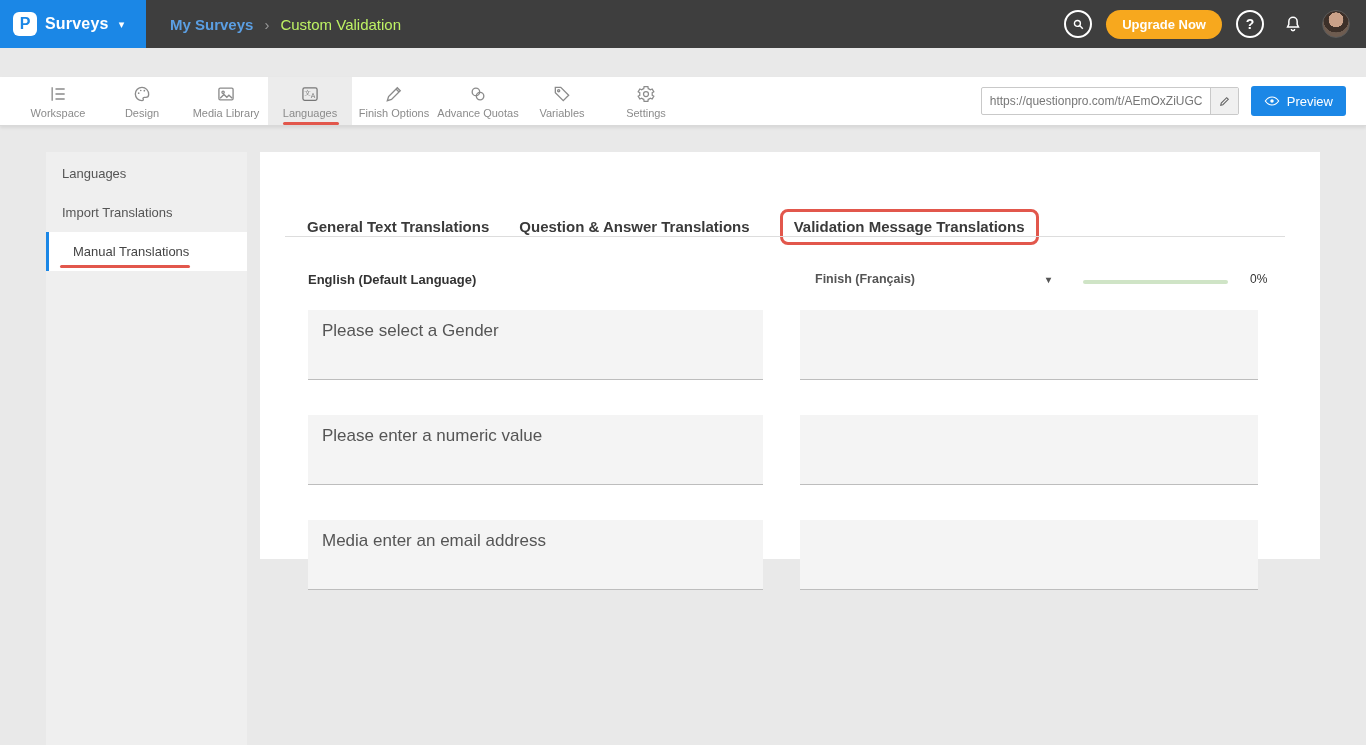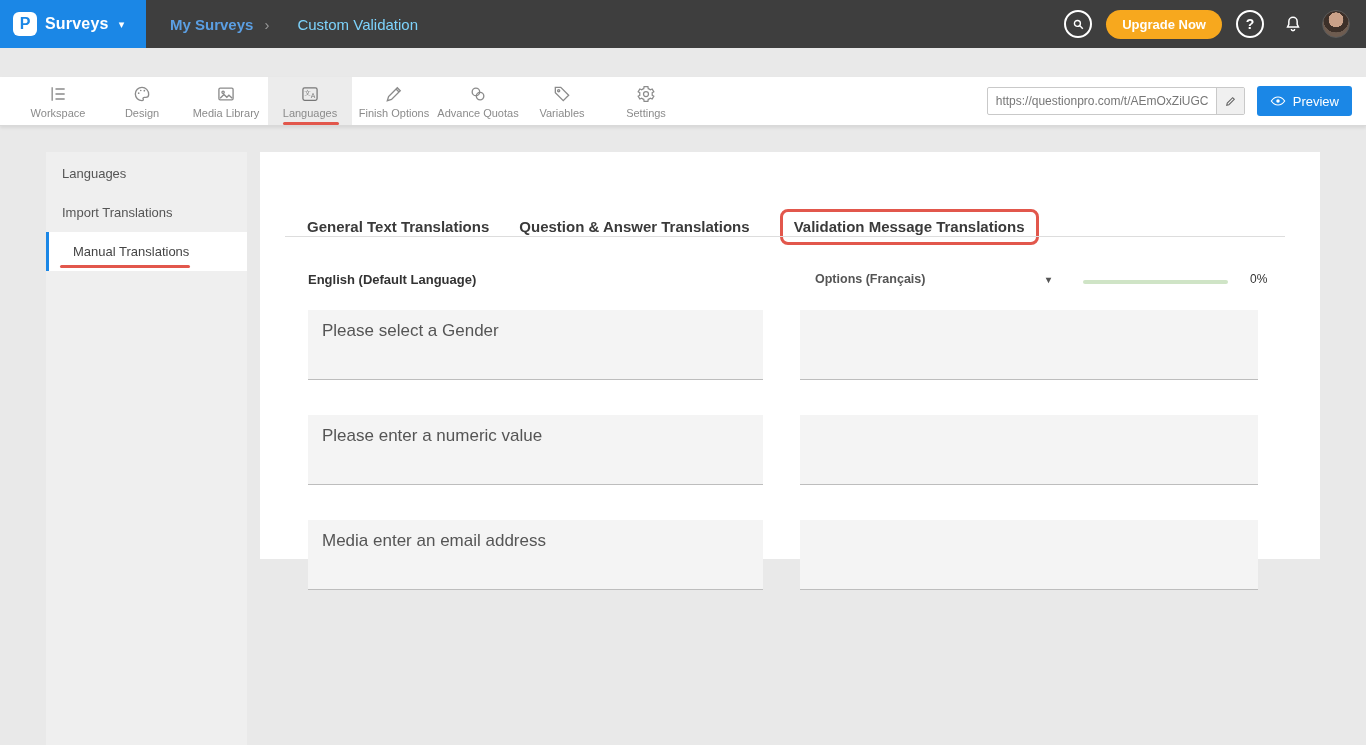--- a/index.html
+++ b/index.html
@@ -8,42 +8,42 @@
 
   
   .topbar { position:absolute; top:0; left:0; right:0; height:48px; background:#3e3e3e; display:flex; align-items:center; }
   .logo-area { width:146px; height:48px; background:#1B87E6; display:flex; align-items:center; gap:8px; padding:0 13px; cursor:pointer; flex:0 0 auto; }
   .logo-mark { width:24px; height:24px; background:#fff; border-radius:6px; color:#1B87E6; font-weight:bold; font-size:16px; display:flex; align-items:center; justify-content:center; }
   .logo-text { color:#fff; font-size:16px; font-weight:bold; letter-spacing:.2px; }
   .logo-caret { color:#fff; font-size:11px; margin-left:2px; }
   .breadcrumb { margin-left:24px; display:flex; align-items:center; gap:11px; font-size:15px; }
   .crumb-link { color:#5b9fe3; font-weight:bold; cursor:pointer; text-decoration:none; }
   .crumb-sep { color:#9a9a9a; font-size:15px; }
-  .crumb-current { color:#7dd3fc;margin-left:17px; }
+  .crumb-current { color:#bef264; }
   .topbar-right { margin-left:auto; display:flex; align-items:center; gap:14px; padding-right:16px; }
   .icon-circle { width:28px; height:28px; border-radius:50%; border:2px solid #fff; background:transparent; color:#fff; display:flex; align-items:center; justify-content:center; font-size:14px; font-weight:bold; cursor:pointer; }
   .icon-plain { width:30px; height:30px; border:none; background:transparent; display:flex; align-items:center; justify-content:center; cursor:pointer; }
   .upgrade { background:#F7A81E; color:#fff; border:none; border-radius:15px; height:29px; padding:0 16px; font-size:13px; font-weight:bold; cursor:pointer; }
   .avatar { width:28px; height:28px; border-radius:50%; cursor:pointer; border:1px solid #5a5a5a;
             background: radial-gradient(circle at 50% 34%, #caa189 0 34%, #3d3029 35% 58%, #6e5c50 59% 100%); }
 
   
   .subnav { position:absolute; top:48px; left:0; right:0; height:29px; background:#fff; display:flex; align-items:center; padding:0 18px; gap:36px; border-bottom:1px solid #f0f0f0; }
   .subnav-tab { font-size:13px; color:#1B87E6; cursor:pointer; text-decoration:none; }
   .subnav-tab.active { color:#333; border-bottom:1px solid #444; padding-bottom:1px; }
   .response { margin-left:auto; font-size:12px; color:#333; font-weight:bold; }
 
   
   .toolbar { position:absolute; top:77px; left:0; right:0; height:49px; background:#fff; border-bottom:1px solid #d9d9d9; box-shadow:0 2px 3px rgba(0,0,0,.08); display:flex; align-items:stretch; padding-left:16px; }
   .tool-item { width:84px; display:flex; flex-direction:column; align-items:center; justify-content:center; gap:3px; cursor:pointer; }
   .tool-item.active { background:#ececec; }
   .tool-icon { height:20px; display:flex; align-items:center; justify-content:center; }
   .tool-icon svg { width:20px; height:20px; }
   .tool-label { font-size:11px; color:#8b8b8b; white-space:nowrap; }
-  .toolbar-right { margin-left:auto; display:flex; align-items:center; gap:12px; padding-right:14px; }
+  .toolbar-right { margin-left:auto; display:flex; align-items:center; gap:12px; padding-right:20px; }
   .url-box { display:flex; align-items:center; height:28px; border:1px solid #c9c9c9; background:#fff; border-radius:2px; overflow:hidden; }
   .url-box input { border:none; outline:none; width:228px; height:26px; padding:0 8px; font-size:12px; color:#777; background:transparent; font-family:inherit; }
   .url-edit { width:28px; height:28px; display:flex; align-items:center; justify-content:center; border-left:1px solid #c9c9c9; background:#f0f0f0; cursor:pointer; }
   .preview-btn { display:flex; align-items:center; gap:7px; background:#1B87E6; color:#fff; border:none; border-radius:3px; height:30px; padding:0 13px; font-size:13px; cursor:pointer; }
 
   
   .sidebar { position:absolute; left:46px; top:152px; width:201px; bottom:0; background:#efefef; padding-top:2px; }
   .side-item { height:39px; display:flex; align-items:center; padding-left:16px; font-size:13px; color:#555; cursor:pointer; }
   .side-item.active { background:#fff; border-left:3px solid #1B87E6; padding-left:24px; color:#444; }
 
@@ -228,21 +228,21 @@
     <div class="panel-tabs">
       <a class="panel-tab">General Text Translations</a>
       <a class="panel-tab">Question &amp; Answer Translations</a>
       <a class="panel-tab highlighted">Validation Message Translations</a>
     </div>
     <div class="panel-divider"></div>
 
     <div class="src-lang">English (Default Language)</div>
 
     <div class="tgt-lang">
-      <span>Options (Français)</span>
+      <span>Finish (Français)</span>
       <span class="dd-caret">▾</span>
     </div>
 
     <div class="progress">
       <div class="progress-fill"></div>
     </div>
     <span class="progress-pct">0%</span>
 
     <div class="trans-box src r0">Please select a Gender</div>
     <div class="trans-box tgt r0"></div>

